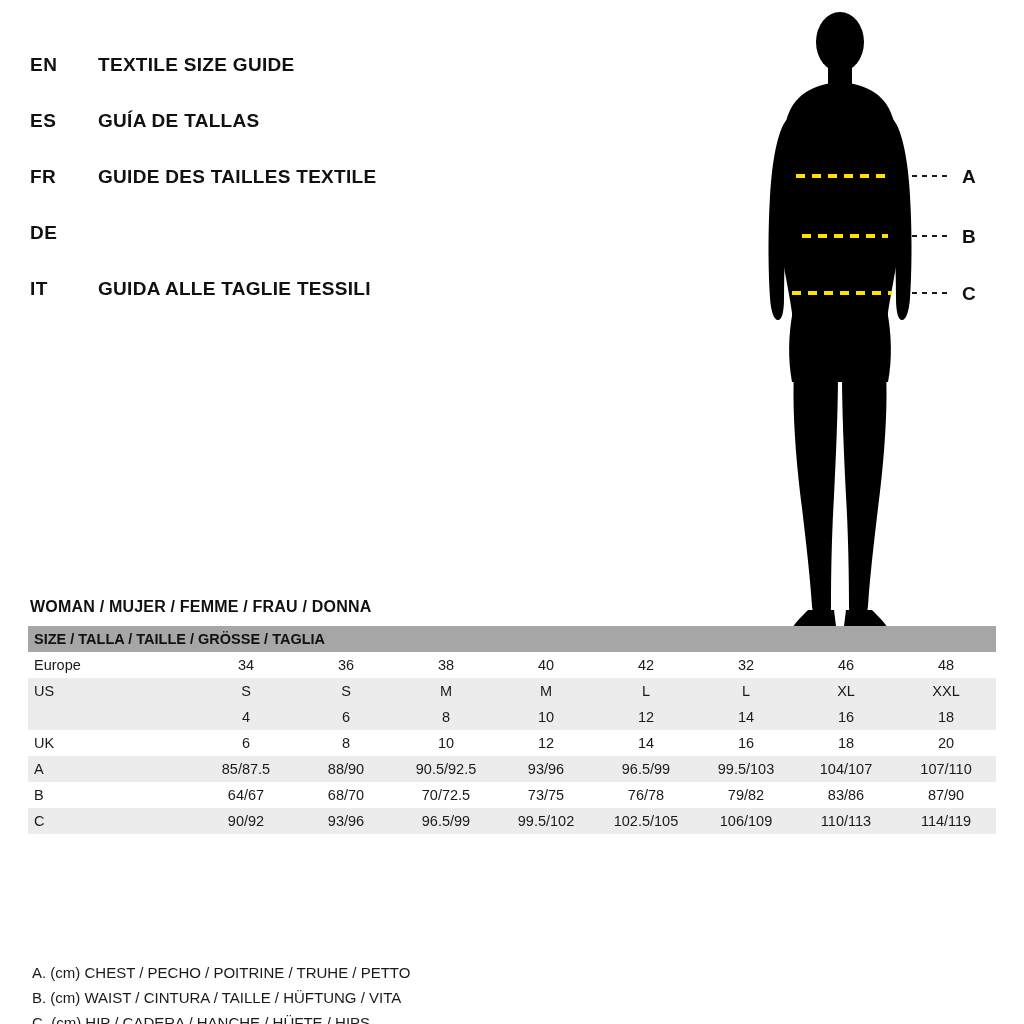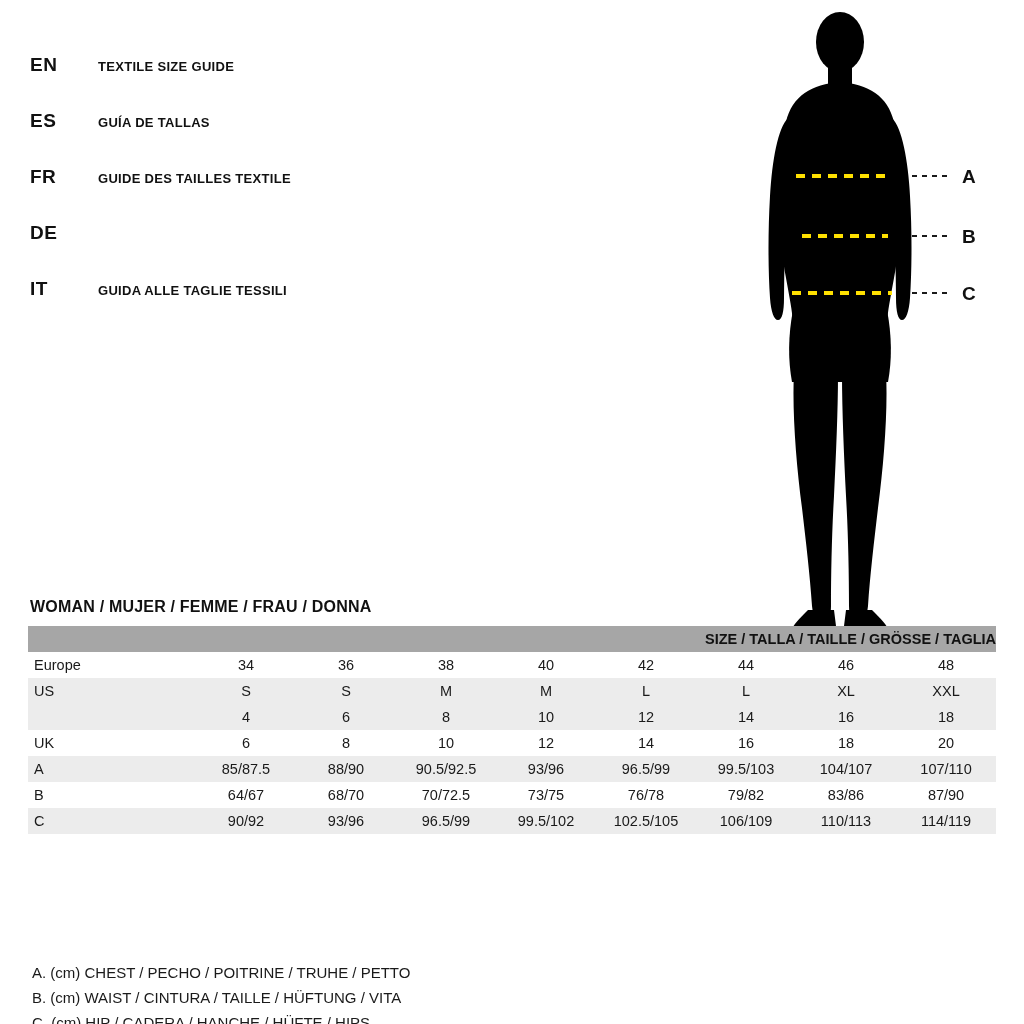--- a/index.html
+++ b/index.html
@@ -30,21 +30,21 @@
     margin-top: 28px;
   }
   .title-lang {
     width: 68px;
     font-size: 19px;
     font-weight: bold;
     letter-spacing: 0.5px;
     color: #111;
   }
   .title-text {
-    font-size: 13px;
+    font-size: 19px;
     font-weight: bold;
     letter-spacing: 0.3px;
     color: #111;
     white-space: nowrap;
   }
 
   
   .figure-wrap {
     position: absolute;
     left: 700px;
@@ -89,21 +89,21 @@
     border: none;
   }
   table.size-table td.rowhead {
     text-align: left;
     padding-left: 6px;
     width: 168px;
   }
   tr.header-row td {
     background: #a6a6a6;
     font-weight: bold;
-    text-align: right;
+    text-align: left;
     padding: 5px 0 5px 6px;
     font-size: 14.5px;
     color: #111;
   }
   tr.shade td { background: #ececec; }
   tr.plain td { background: #ffffff; margin-top: 47px; }
 
   
   .legend {
     position: absolute;
@@ -240,21 +240,21 @@
         <td colspan="9">SIZE / TALLA / TAILLE / GRÖSSE / TAGLIA</td>
       </tr>
 
       <tr class="plain">
         <td class="rowhead">Europe</td>
         <td>34</td>
         <td>36</td>
         <td>38</td>
         <td>40</td>
         <td>42</td>
-        <td>44</td>
+        <td>32</td>
         <td>46</td>
         <td>48</td>
       </tr>
 
       <tr class="shade">
         <td class="rowhead">US</td>
         <td>S</td>
         <td>S</td>
         <td>M</td>
         <td>M</td>

